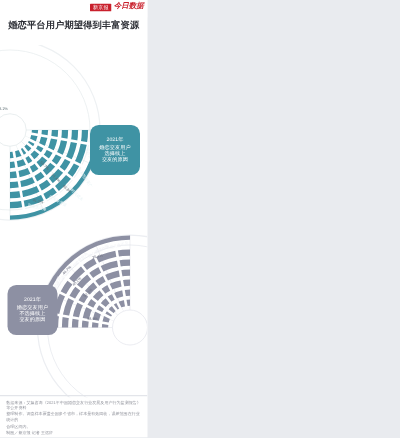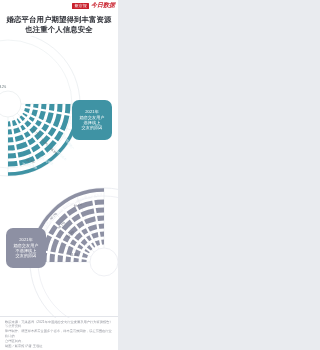--- a/index.html
+++ b/index.html
@@ -108,21 +108,20 @@
 
   <div class="header">
     <div class="logo-wrap">
       <span class="logo-badge">新京报</span>
       <span class="logo-script">今日数据</span>
     </div>
   </div>
 
   <div class="headline">
     <span class="l1">婚恋平台用户期望得到丰富资源</span>
-    <span class="l2">也注重个人信息安全</span>
   </div>
 
   <div class="stage">
     <svg width="118" height="282" viewBox="0 0 118 282">
       <defs>
         <clipPath id="clipAll">
             <rect x="0" y="0" width="118" height="282"></rect>
           </clipPath>
       </defs>
 

